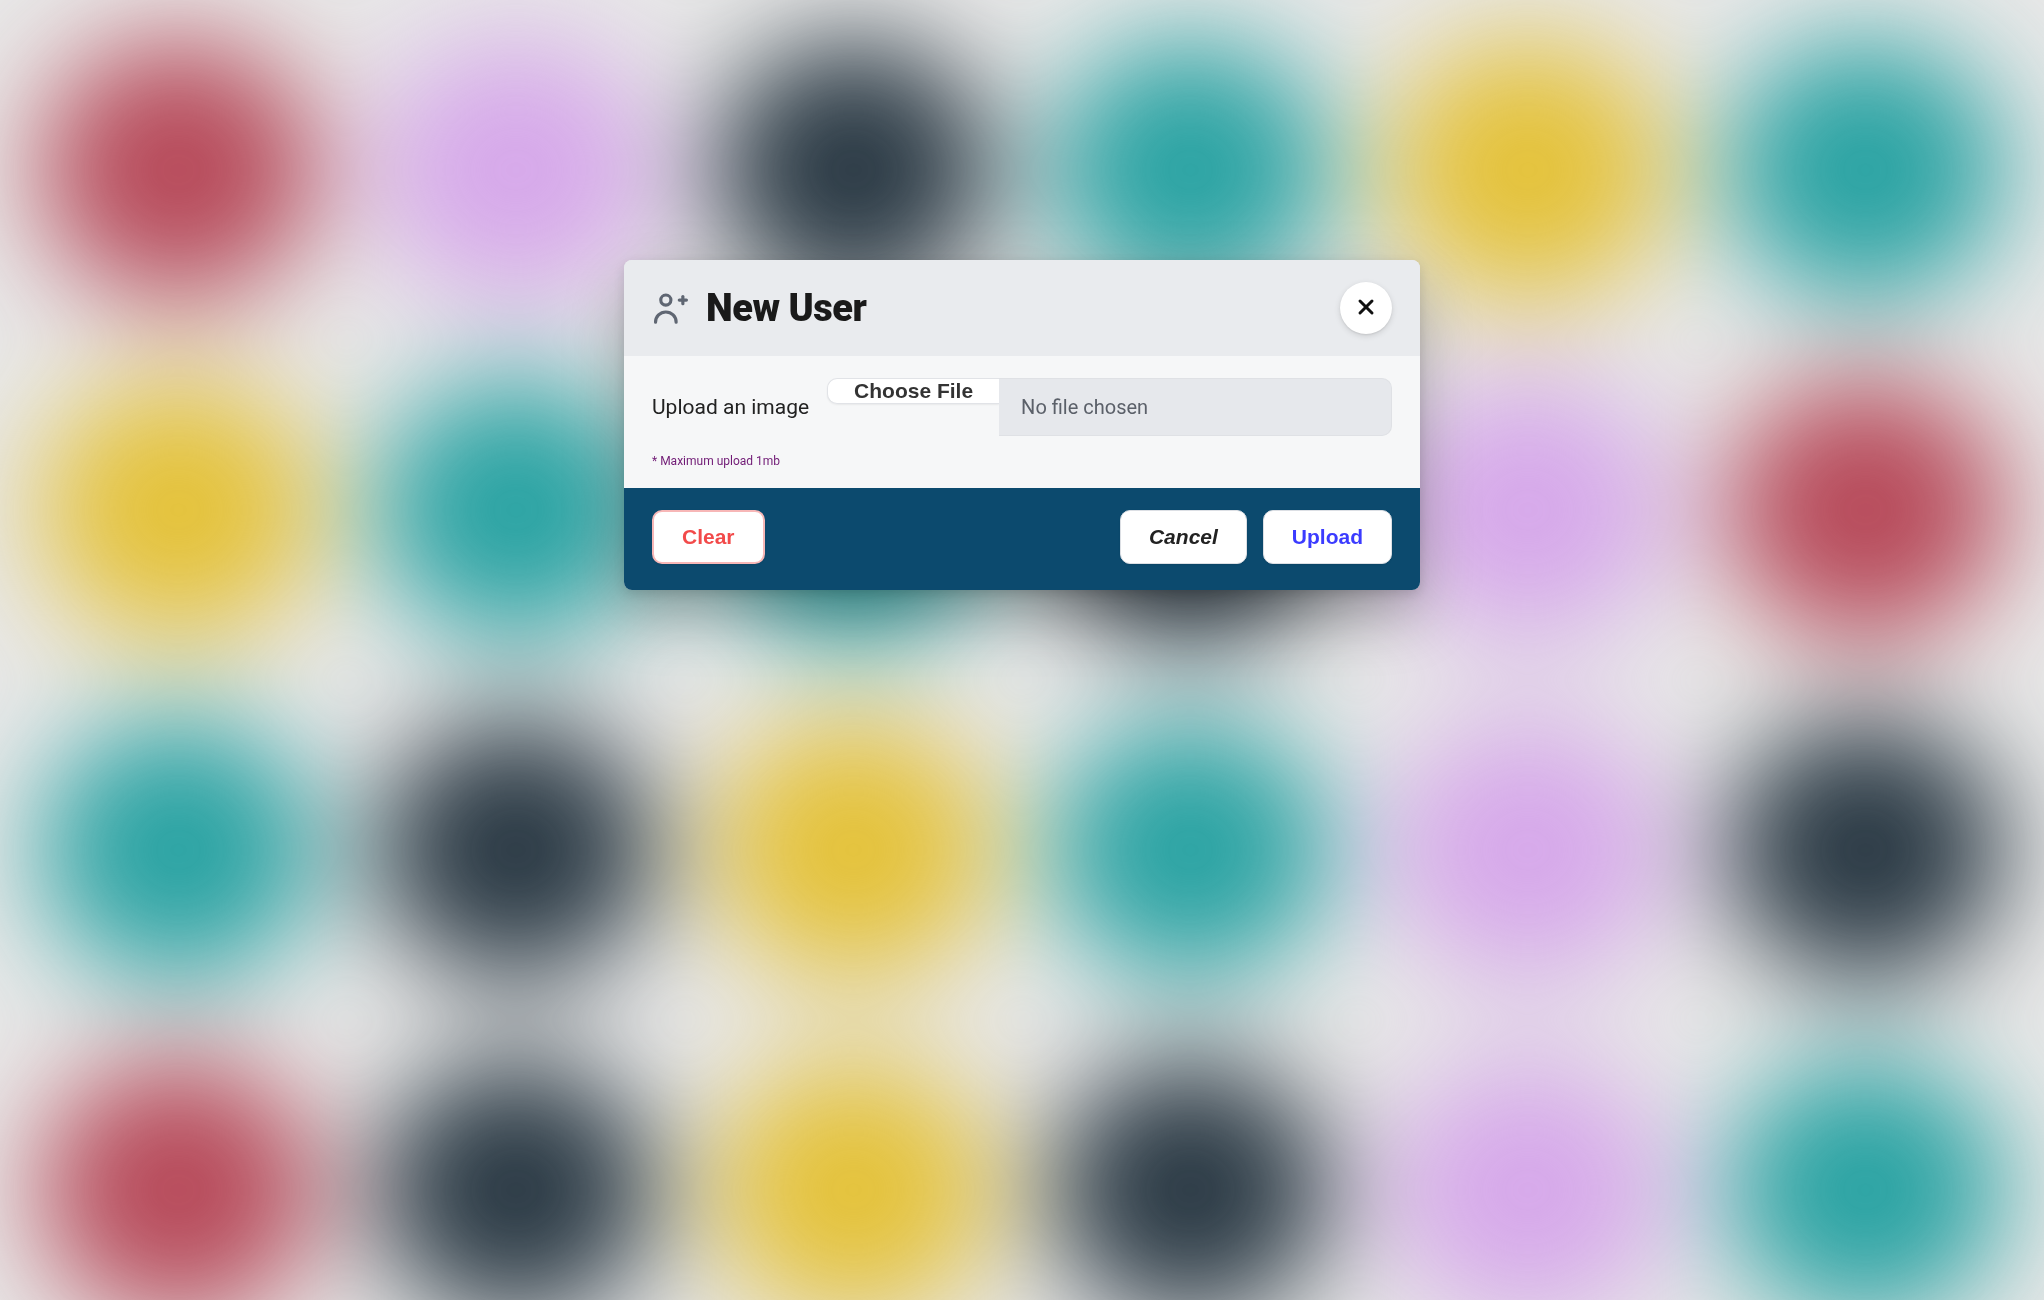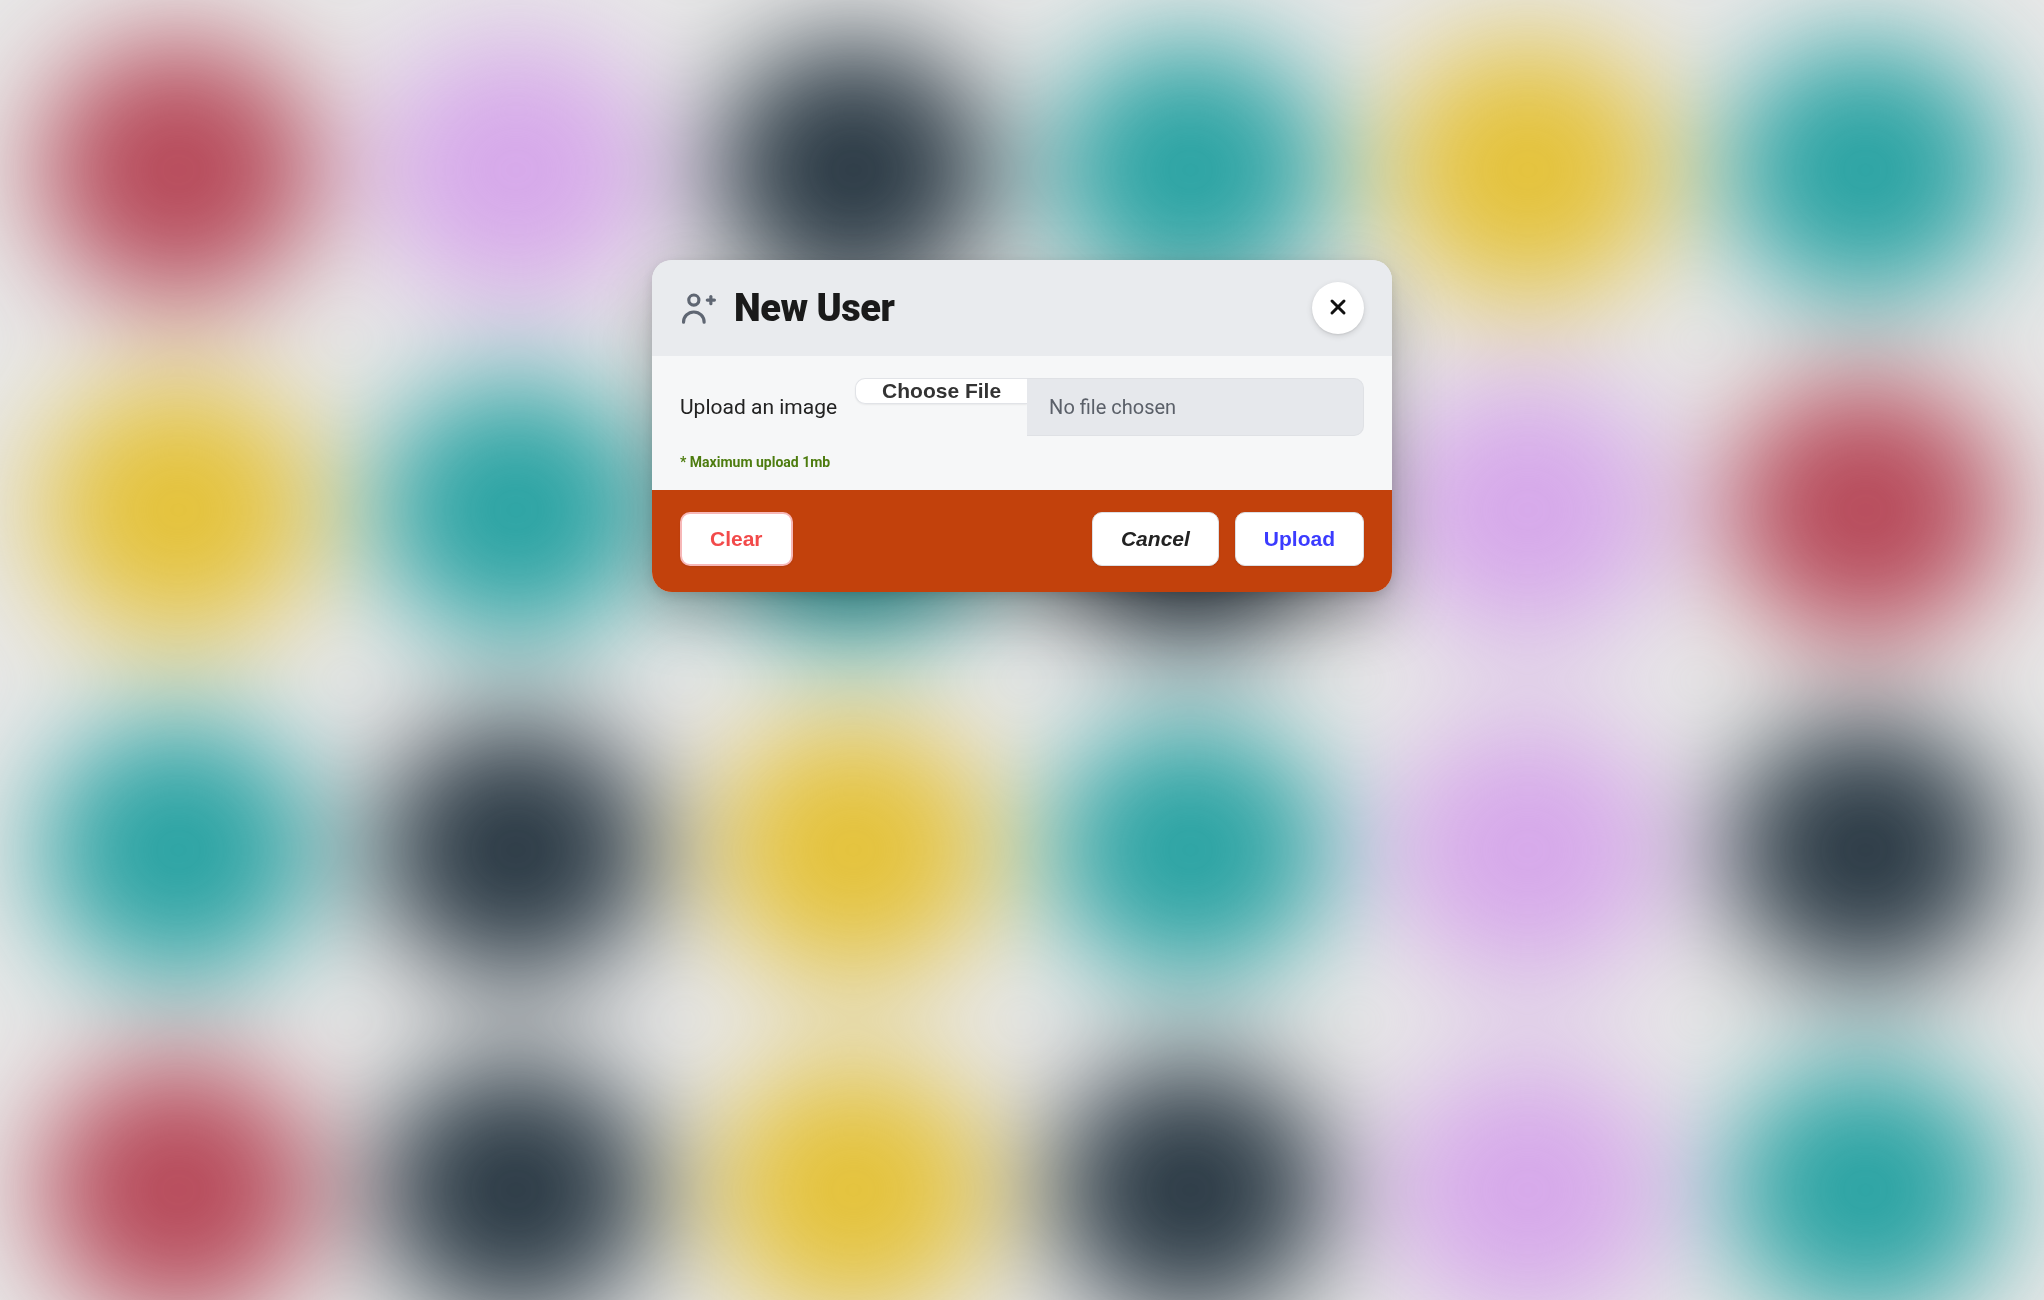--- a/index.html
+++ b/index.html
@@ -31,23 +31,23 @@
   
   .overlay {
     position: absolute;
     inset: 0;
     display: flex;
     align-items: flex-start;
     justify-content: center;
     padding-top: 260px;
   }
   .modal {
-    width: 740px;
+    width: 796px;
     background: #e9ebee;
-    border-radius: 20px;
+    border-radius: 8px;
     box-shadow: 0 24px 60px rgba(0,0,0,0.28), 0 4px 12px rgba(0,0,0,0.12);
     overflow: hidden;
   }
 
   .modal-header {
     display: flex;
     align-items: center;
     justify-content: space-between;
     padding: 22px 28px 22px 26px;
     background: #e9ebee;
@@ -127,27 +127,27 @@
     border: 1px solid #dfe1e5;
     border-left: none;
     border-radius: 0 10px 10px 0;
     display: flex;
     align-items: center;
     padding: 16px 22px;
     font-size: 20px;
     color: #5b6069;
   }
   .hint {
-    font-size: 14px;
-    font-weight: 700;
-    color: #4d7c0f;
+    font-size: 12px;
+    font-weight: 400;
+    color: #701a75;
   }
 
   .modal-footer {
-    background: #c2410c;
+    background: #0c4a6e;
     padding: 22px 28px 26px 28px;
     display: flex;
     align-items: center;
     gap: 16px;
   }
   .footer-spacer { flex: 1; }
   .btn {
     height: 54px;
     padding: 0 28px;
     border-radius: 10px;

